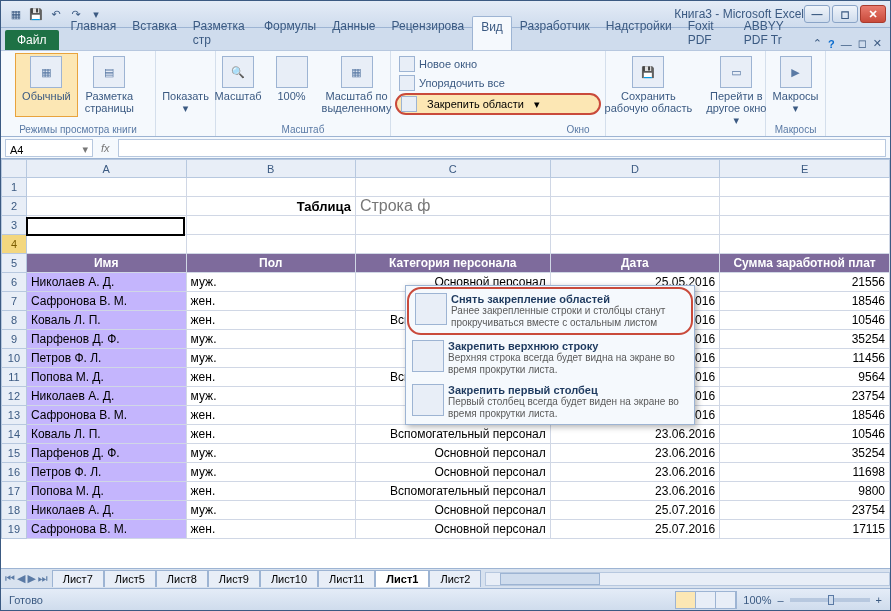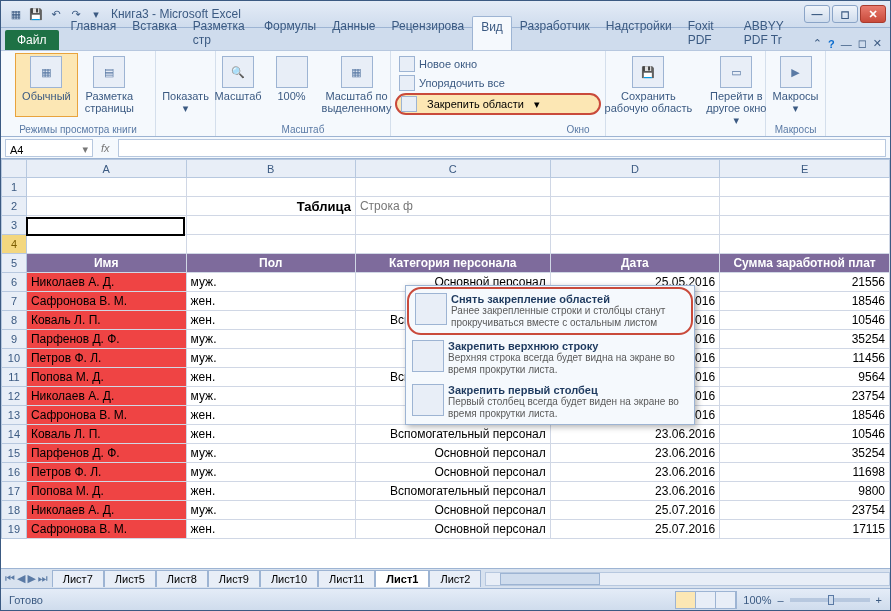--- a/index.html
+++ b/index.html
@@ -1,21 +1,21 @@
 <!DOCTYPE html>
 <html><head>
 <meta charset="utf-8">
 <style>
 *{box-sizing:border-box;margin:0;padding:0;font-family:"Segoe UI",Tahoma,sans-serif;font-size:11px}
 body{background:#bbd4ec;overflow:hidden}
 .window{width:891px;height:611px;background:#fff;border:1px solid #3b5a82;position:relative;display:flex;flex-direction:column}
 .titlebar{height:27px;background:linear-gradient(#e4ecf7,#cfdced);display:flex;align-items:center;border-bottom:1px solid #9db4d3}
 .qat{display:flex;align-items:center;gap:2px;padding:0 6px}
 .qat-btn{width:18px;height:18px;display:flex;align-items:center;justify-content:center;color:#3b5a82}
-.title-center{flex:1;text-align:left;color:#3b5a82;font-size:12px}
+.title-center{flex:1;text-align:right;color:#3b5a82;font-size:12px}
 .win-controls{display:flex;align-items:center;padding-right:4px;gap:2px}
 .win-btn{width:26px;height:18px;border:1px solid #8aa4c7;border-radius:3px;display:flex;align-items:center;justify-content:center;background:linear-gradient(#f0f4fa,#cfdced);color:#3b5a82;font-weight:bold}
 .win-btn.close{background:linear-gradient(#e97c6f,#c94a3b);color:#fff;border-color:#a83b2e}
 .ribbon-tabs{height:23px;background:#cfdced;display:flex;align-items:flex-end;padding-left:4px;border-bottom:1px solid #b7c8df}
 .file-tab{background:#1e7145;color:#fff;padding:3px 12px;border-radius:2px 2px 0 0;margin-right:4px;font-size:12px}
 .tab{padding:3px 8px;color:#3b5a82;font-size:12px;cursor:pointer}
 .tab.active{background:#f5f9fd;border:1px solid #9db4d3;border-bottom:none;border-radius:2px 2px 0 0}
 .tabs-right{margin-left:auto;display:flex;align-items:center;gap:6px;padding-right:8px;color:#3b5a82}
 .ribbon{height:86px;background:#f5f9fd;border-bottom:1px solid #9db4d3;display:flex;position:relative}
 .rgroup{border-right:1px solid #d4dfec;padding:2px 4px;display:flex;flex-direction:column;align-items:center;position:relative}
@@ -31,21 +31,21 @@
 .name-box{width:88px;height:18px;border:1px solid #b7c8df;margin-left:4px;background:#fff;padding:0 4px;display:flex;align-items:flex-end}
 .fx-controls{display:flex;align-items:center;gap:6px;padding:0 8px;color:#777}
 .formula-input{flex:1;height:18px;border:1px solid #b7c8df;background:#fff;margin-right:4px}
 .sheet-area{flex:1;position:relative;overflow:hidden;background:#fff}
 .grid{width:100%;border-collapse:collapse}
 .col-head th{background:#e8eef7;border:1px solid #b7c8df;height:18px;font-weight:normal;color:#3b5a82;font-size:11px}
 .row-head{background:#e8eef7;border:1px solid #b7c8df;width:24px;text-align:center;color:#3b5a82;font-size:11px}
 .row-head.sel{background:#f3d77f;color:#7a5c00}
 .cell{border:1px solid #d0d7e5;height:19px;padding:0 4px;font-size:12px;white-space:nowrap;overflow:hidden}
 .header-cell{background:#7e6b9c;color:#fff;text-align:center;font-weight:bold}
-.name-cell{background:#ef4444}
+.name-cell{background:#c4b5fd}
 .center{text-align:right}
 .title-cell{text-align:right;font-weight:bold;font-size:13px}
 .sel-indicator{position:absolute;left:25px;top:58px;width:159px;height:19px;border:2px solid #000;pointer-events:none}
 .dropdown-menu{position:absolute;left:404px;top:126px;width:290px;background:#f5f9fd;border:1px solid #9db4d3;box-shadow:2px 2px 6px rgba(0,0,0,.3);z-index:10}
 .menu-item{display:flex;gap:4px;padding:4px 6px;cursor:pointer}
 .menu-item.highlighted{border:2px solid #c94a3b;border-radius:14px;margin:1px}
 .menu-icon{width:32px;height:32px;background:#e8eef7;border:1px solid #9db4d3;flex-shrink:0}
 .menu-text{flex:1}
 .menu-title{font-weight:bold;font-size:11px;color:#1e3a5f}
 .menu-desc{font-size:10px;color:#5a5a5a;line-height:1.2}
@@ -223,21 +223,21 @@
             <td class="cell"></td>
             <td class="cell"></td>
             <td class="cell"></td>
             <td class="cell"></td>
             <td class="cell"></td>
           </tr>
       <tr>
             <td class="row-head">2</td>
             <td class="cell"></td>
             <td class="cell title-cell">Таблица</td>
-            <td class="cell" style="color:#777;font-size:12px">Строка ф</td>
+            <td class="cell" style="color:#777;font-size:16px">Строка ф</td>
             <td class="cell"></td>
             <td class="cell"></td>
           </tr>
       <tr>
             <td class="row-head">3</td>
             <td class="cell"></td>
             <td class="cell"></td>
             <td class="cell"></td>
             <td class="cell"></td>
             <td class="cell"></td>

